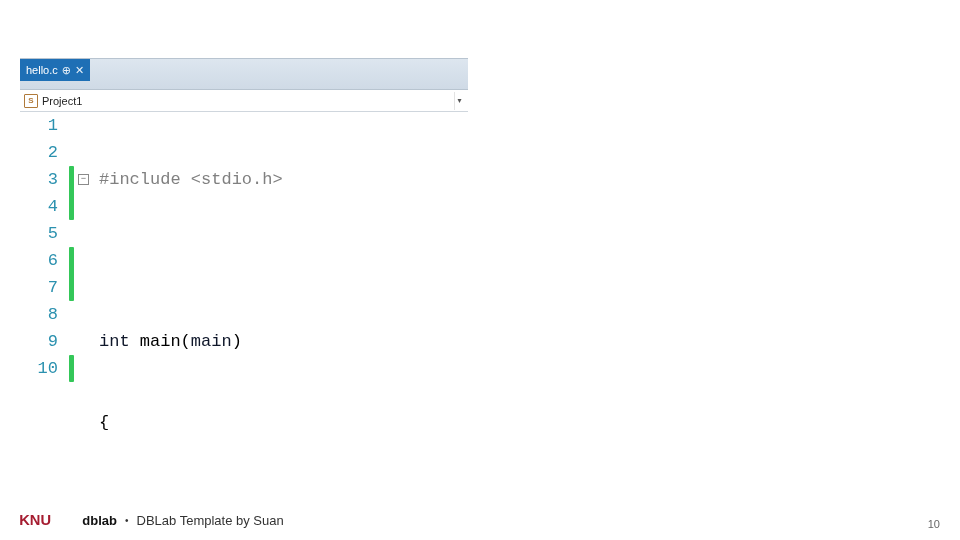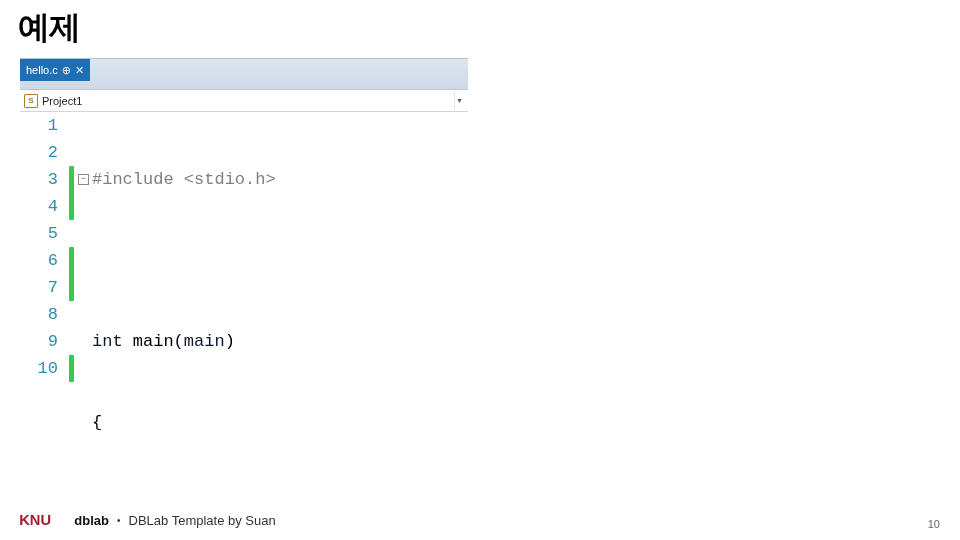--- a/index.html
+++ b/index.html
@@ -24,40 +24,39 @@
 
   
   .code-area { display: flex; font-family: Consolas, "Courier New", monospace; font-size: 17px; line-height: 27px; background: #fff; }
   .gutter-nums { width: 48px; text-align: right; padding-right: 10px; color: #2b91af; background: #fff; }
   .gutter-nums div { height: 27px; }
   .gutter-marks { width: 10px; background: #fff; position: relative; }
   .mark { position: absolute; left: 1px; width: 5px; background: #34c759; border-radius: 1px; }
   .fold-col { width: 14px; background: #fff; position: relative; }
   .fold-box { position: absolute; width: 11px; height: 11px; border: 1px solid #8a8a8a; left: 0; font-size: 9px; line-height: 9px; text-align: center; color: #666; background: #fff; }
   .code-lines { flex: 1; white-space: pre; color: #000; }
-  .code-lines .row { height: 27px; }
+  .code-lines .row { height: 27px; margin-left: 7px; }
   .kw { color: #0f172a; }
   .pre { color: #808080; }
 
   
   .footer { position: absolute; bottom: 12px; left: 20px; right: 20px; display: flex; align-items: center; }
-  .logo { display: flex; align-items: center; gap: 8px; }
+  .logo { display: flex; align-items: center; gap: 16px; }
   .knu { font-size: 14px; font-weight: 900; color: #a51c30; letter-spacing: 0; display:flex; align-items:center; }
   .knu .kchar { display:inline-block; transform: scaleX(1.05); }
   .dblab { font-size: 13px; font-weight: 800; color: #111; margin-left: 16px; }
   .bullet { margin: 0 8px; color: #333; font-size: 10px; }
   .credit { font-size: 13px; color: #333; }
   .pagenum { position: absolute; right: 0; bottom: -2px; font-size: 11px; color: #666; }
 </style>
 </head>
 <body>
 
 <div class="slide">
 
-  <div class="title">예제</div>
 
   <div class="editor-shot">
 
     <div class="tabbar">
       <div class="tab">
         <span>hello.c</span>
         <span class="pin">⊕</span>
         <span class="close">✕</span>
       </div>
     </div>

